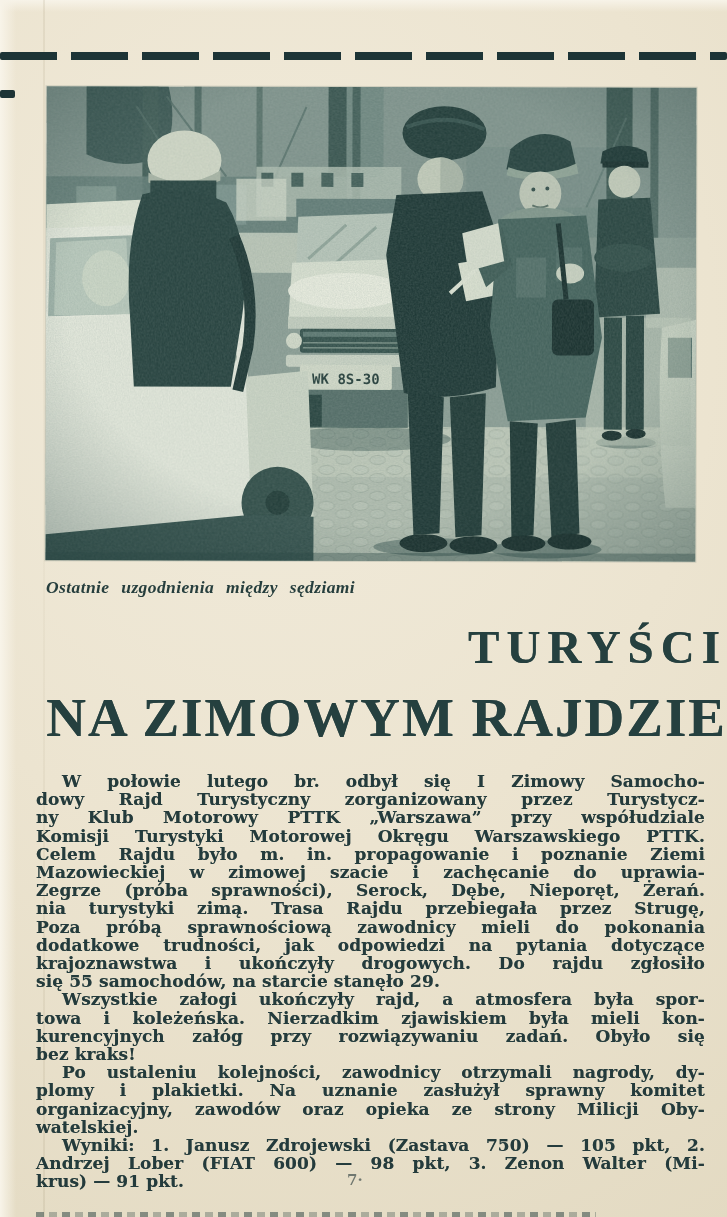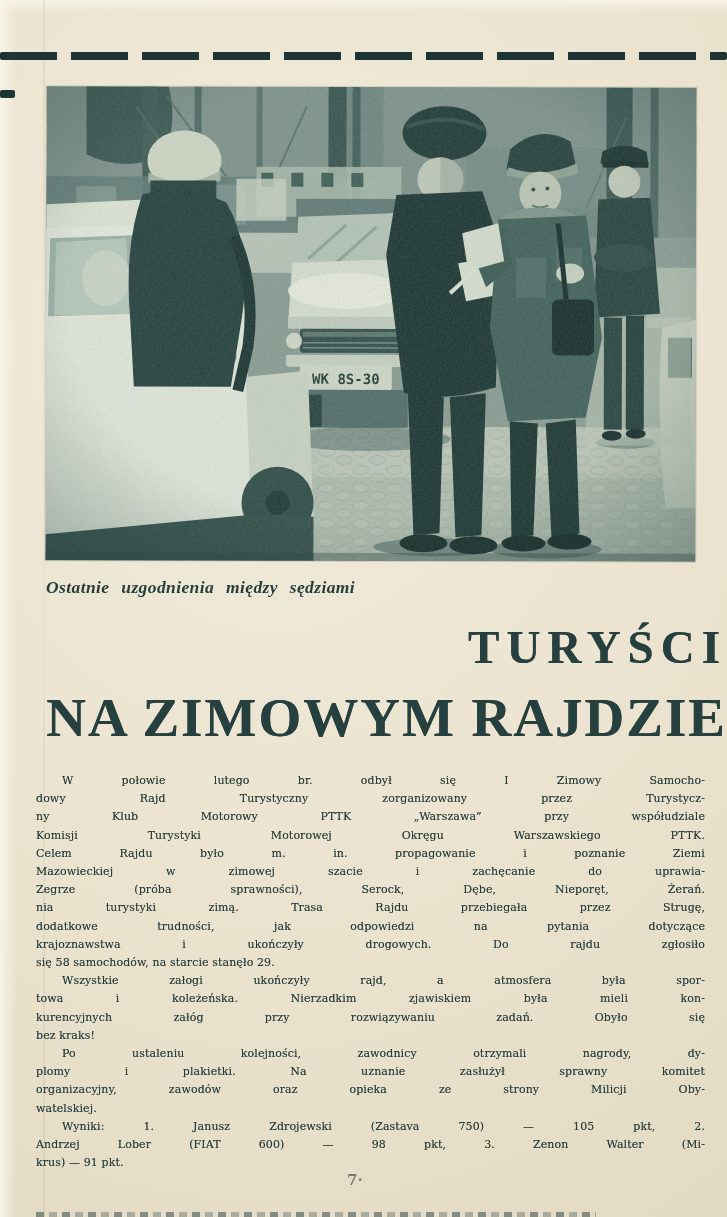--- a/index.html
+++ b/index.html
@@ -29,21 +29,21 @@
     font-family:"Liberation Serif",serif;font-style:italic;font-weight:700;
     font-size:17.5px;color:#263e3d;word-spacing:7px;letter-spacing:.4px;}
 
   .hl{position:absolute;left:0;width:727px;text-align:right;
     font-family:"Liberation Serif",serif;font-weight:700;color:#25403f;
     text-shadow:0 0 .6px rgba(32,55,58,.75);line-height:1;}
   .hl1{top:624px;font-size:47px;letter-spacing:7px;}
   .hl2{top:690px;font-size:55px;letter-spacing:2px;}
 
   .article{position:absolute;top:772px;left:36px;width:669px;
-    color:#243b3c;font-weight:400;font-size:11px;line-height:18.2px;
+    color:#243b3c;font-weight:700;font-size:17px;line-height:18.2px;
     letter-spacing:.1px;text-shadow:0 0 .4px rgba(36,59,60,.5);}
   .article .line{text-align:justify;text-align-last:justify;}
   .article .line.plast{text-align-last:left;}
   .article .line.pfirst{text-indent:26px;}
 
   .stray{position:absolute;top:1171px;left:347px;
     font-family:"DejaVu Serif",serif;font-weight:700;font-size:15px;
     color:rgba(34,52,53,.6);}
   .cutline{position:absolute;top:1212px;left:36px;width:560px;height:5px;
     background:repeating-linear-gradient(90deg,rgba(36,59,60,.5) 0 8px,transparent 8px 13px,
@@ -227,23 +227,24 @@
 
   <div class="article">
       <div class="line pfirst">W połowie lutego br. odbył się I Zimowy Samocho-</div>
       <div class="line">dowy Rajd Turystyczny zorganizowany przez Turystycz-</div>
       <div class="line">ny Klub Motorowy PTTK „Warszawa” przy współudziale</div>
       <div class="line">Komisji Turystyki Motorowej Okręgu Warszawskiego PTTK.</div>
       <div class="line">Celem Rajdu było m. in. propagowanie i poznanie Ziemi</div>
       <div class="line">Mazowieckiej w zimowej szacie i zachęcanie do uprawia-</div>
       <div class="line">Zegrze (próba sprawności), Serock, Dębe, Nieporęt, Żerań.</div>
       <div class="line">nia turystyki zimą. Trasa Rajdu przebiegała przez Strugę,</div>
+      <div class="line">Poza próbą sprawnościową zawodnicy mieli do pokonania</div>
       <div class="line">dodatkowe trudności, jak odpowiedzi na pytania dotyczące</div>
       <div class="line">krajoznawstwa i ukończyły drogowych. Do rajdu zgłosiło</div>
-      <div class="line plast">się 58 samochodów, na starcie stanęło 29.</div>
+      <div class="line plast">się 55 samochodów, na starcie stanęło 29.</div>
       <div class="line pfirst">Wszystkie załogi ukończyły rajd, a atmosfera była spor-</div>
       <div class="line">towa i koleżeńska. Nierzadkim zjawiskiem była mieli kon-</div>
       <div class="line">kurencyjnych załóg przy rozwiązywaniu zadań. Obyło się</div>
       <div class="line plast">bez kraks!</div>
       <div class="line pfirst">Po ustaleniu kolejności, zawodnicy otrzymali nagrody, dy-</div>
       <div class="line">plomy i plakietki. Na uznanie zasłużył sprawny komitet</div>
       <div class="line">organizacyjny, zawodów oraz opieka ze strony Milicji Oby-</div>
       <div class="line plast">watelskiej.</div>
       <div class="line pfirst">Wyniki: 1. Janusz Zdrojewski (Zastava 750) — 105 pkt, 2.</div>
       <div class="line">Andrzej Lober (FIAT 600) — 98 pkt, 3. Zenon Walter (Mi-</div>

